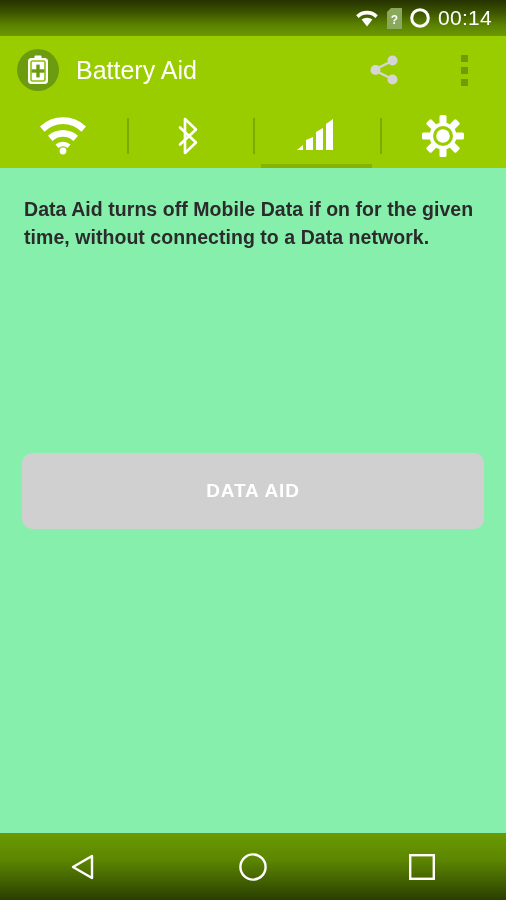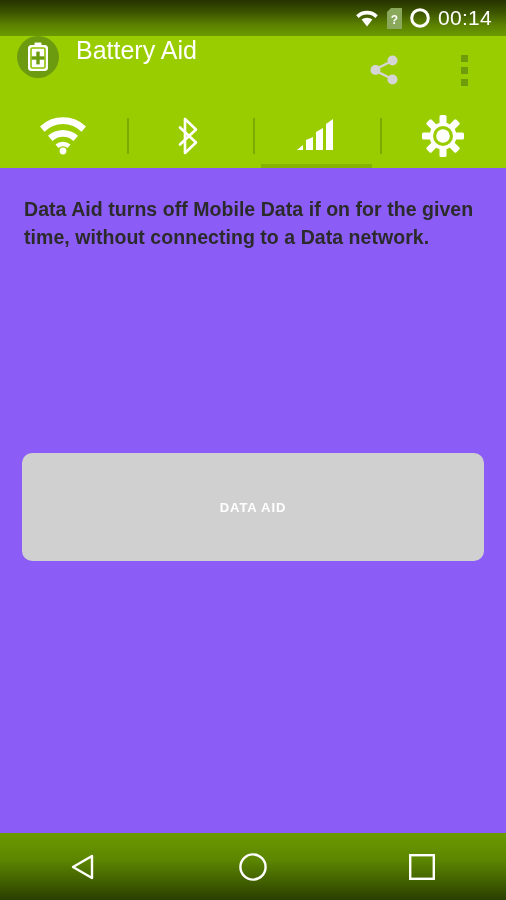--- a/index.html
+++ b/index.html
@@ -20,21 +20,21 @@
   }
   .sb-clock{
     color:#ffffff; font-size:21px; letter-spacing:.3px;
     font-family:"Liberation Sans", sans-serif;
   }
   .sb-icon{ display:flex; align-items:center; justify-content:center; }
 
   
   .actionbar{
     position:absolute; top:36px; left:0; width:506px; height:68px;
-    background:#9acd00; display:flex; 
+    background:#9acd00; display:flex; align-items:center;
   }
   .app-icon{
     width:42px; height:42px; border-radius:50%;
     background:#6d9b10; margin-left:17px;
     display:flex; align-items:center; justify-content:center; flex:none;
   }
   .app-title{
     color:#ffffff; font-size:25px; margin-left:17px;
     white-space:nowrap; font-weight:400;
   }
@@ -63,32 +63,32 @@
   }
   .tab-ind{
     position:absolute; bottom:0; left:8px; right:8px;
     height:4px; background:transparent;
   }
   .tab.selected .tab-ind{ background:#86b300; }
 
   
   .content{
     position:absolute; top:168px; left:0; width:506px; height:665px;
-    background:#8b5cf6;
+    background:#86efac;
   }
   .desc{
     position:absolute; top:28px; left:24px; width:462px;
     font-size:19.5px; font-weight:bold; line-height:1.42;
     color:#2b2b2b; letter-spacing:.05px;
   }
   .big-btn{
     position:absolute; top:285px; left:22px;
-    width:462px; height:108px;
+    width:462px; height:76px;
     background:#d0d0d0; border:none; border-radius:10px;
-    color:#ffffff; font-size:13px; font-weight:bold;
+    color:#ffffff; font-size:19px; font-weight:bold;
     letter-spacing:.9px;
     display:flex; align-items:center; justify-content:center;
     font-family:"Liberation Sans", sans-serif;
   }
 
   
   .navbar{
     position:absolute; top:833px; left:0; width:506px; height:67px;
     background:linear-gradient(to bottom,#6b9a00 0%,#5c8600 40%,#3f5d00 75%,#2a3e00 100%);
     display:flex; align-items:center;

